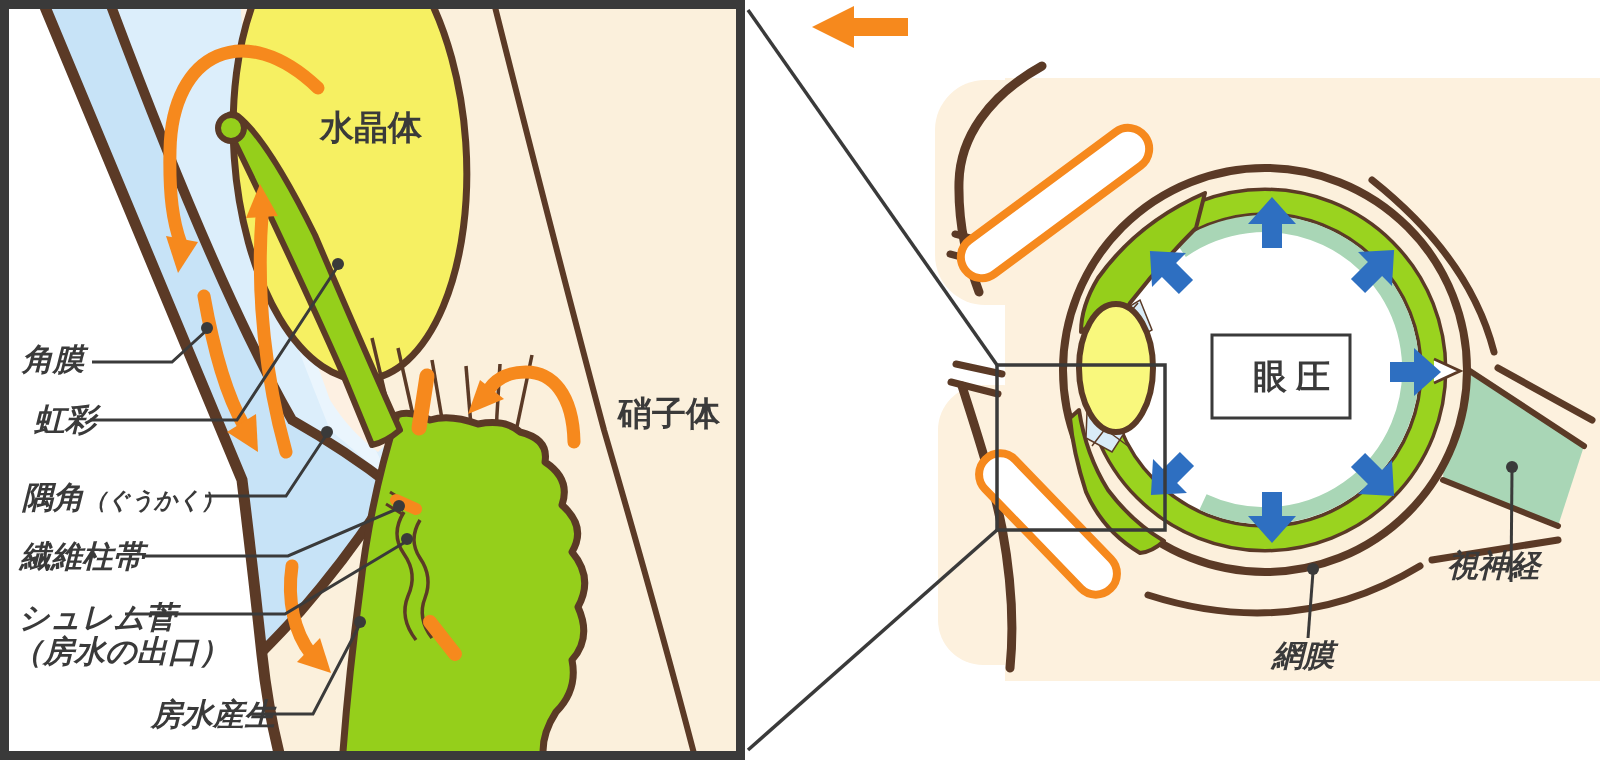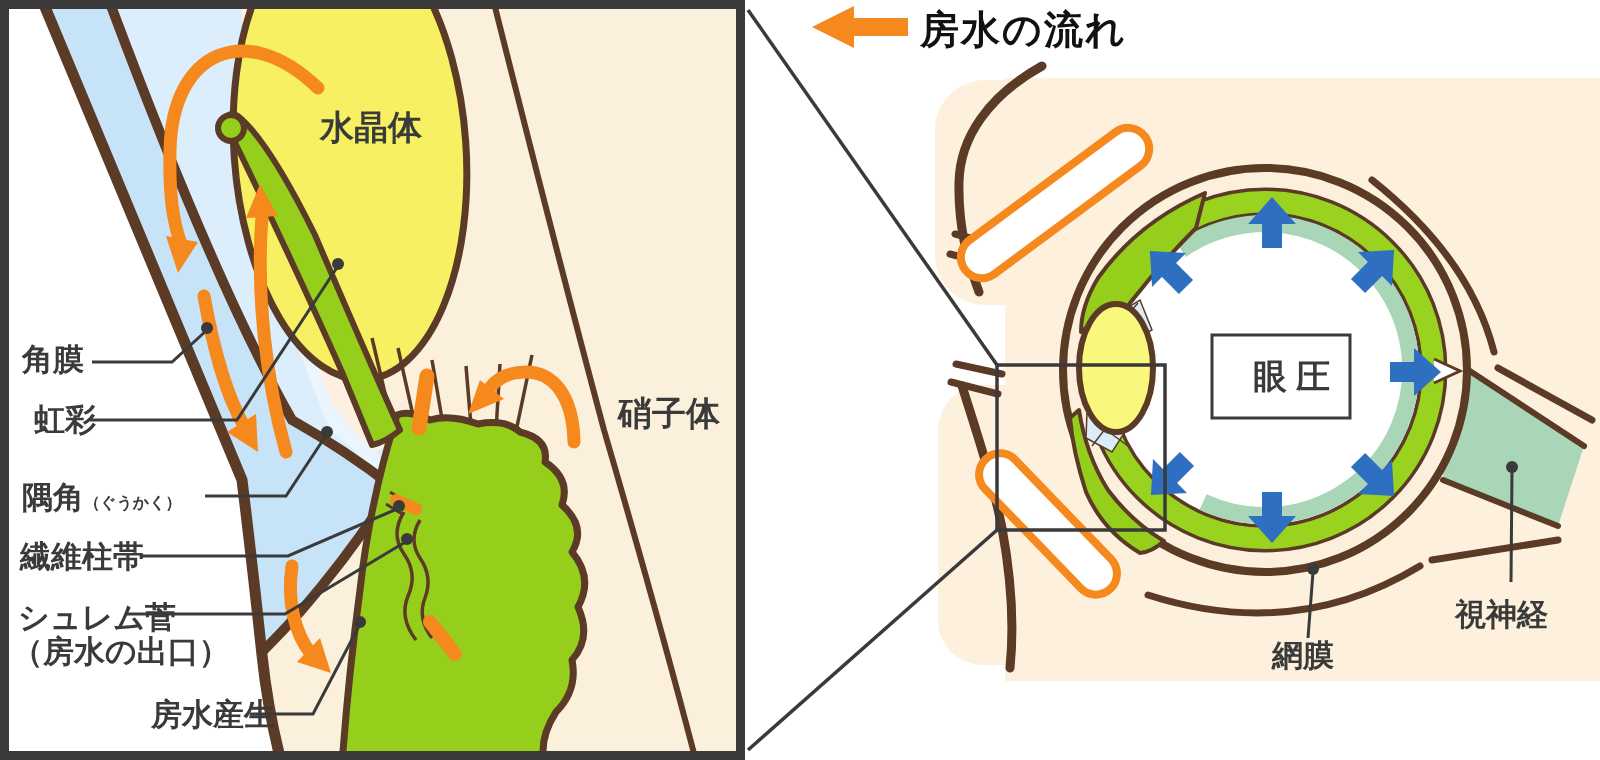--- a/index.html
+++ b/index.html
@@ -5,22 +5,22 @@
   :root{
     --color-ink:#3a3a3a; --color-header_text:#111111; --color-brown:#5b3a26;
     --color-orange:#f6891d; --color-arrow_blue:#2e6fc1;
   }
   html,body{margin:0;padding:0;background:#ffffff;}
   body{width:1600px;height:760px;position:relative;overflow:hidden;
        font-family:"Liberation Sans","DejaVu Sans",sans-serif;}
   #stage{position:absolute;left:0;top:0;width:1600px;height:760px;}
   svg{position:absolute;left:0;top:0;}
   .lbl{position:absolute;font-weight:bold;color:var(--color-ink);white-space:nowrap;line-height:1.05;}
-  .fs31{font-size:31px;} .fs34{font-size:34px;}
-  .kana{font-size:16px;font-weight:bold;}
+  .fs31{font-size:31px;font-style:italic;} .fs34{font-size:34px;}
+  .kana{font-size:23px;font-weight:bold;}
   .hdr{position:absolute;left:920px;top:3px;font-size:39px;font-weight:bold;color:var(--color-header_text);letter-spacing:2px;}
   .iop{position:absolute;left:1212px;top:335px;width:164px;height:83px;display:flex;
        align-items:center;justify-content:center;font-size:34px;font-weight:bold;
        color:var(--color-ink);letter-spacing:9px;padding-left:4px;box-sizing:border-box;}
 </style>
 </head>
 <body>
 
 <div id="stage">
 
@@ -186,29 +186,28 @@
         <circle cx="399" cy="506" r="6"></circle>
         <circle cx="407" cy="539" r="6"></circle>
         <circle cx="360" cy="622" r="6"></circle>
       </g>
     </g>
   </g>
 
   <polygon points="812,27 854,6 854,18 908,18 908,36 854,36 854,48" fill="#f6891d"></polygon>
 </svg>
 
-<div class="hdr">房水の流れ</div>
 
 <div class="lbl fs34" style="left:320px;top:110px;">水晶体</div>
 <div class="lbl fs34" style="left:618px;top:396px;text-align:center;">硝子体</div>
 <div class="lbl fs31" style="left:22px;top:344px;">角膜</div>
 <div class="lbl fs31" style="left:22px;top:404px;padding-left:12px;">虹彩</div>
 <div class="lbl fs31" style="left:22px;top:482px;"><span>隅角</span><span class="kana">（ぐうかく）</span></div>
 <div class="lbl fs31" style="left:20px;top:541px;">繊維柱帯</div>
 <div class="lbl fs31" style="left:18px;top:602px;">シュレム菅</div>
 <div class="lbl fs31" style="left:12px;top:636px;">（房水の出口）</div>
 <div class="lbl fs31" style="left:151px;top:699px;">房水産生</div>
 
 <div class="iop lbl">眼圧</div>
 <div class="lbl fs31" style="left:1272px;top:640px;">網膜</div>
-<div class="lbl fs31" style="left:1447px;top:599px;margin-left:8px;">視神経</div>
+<div class="lbl fs31" style="left:1447px;top:550px;">視神経</div>
 
 </div>
 
 </body></html>

